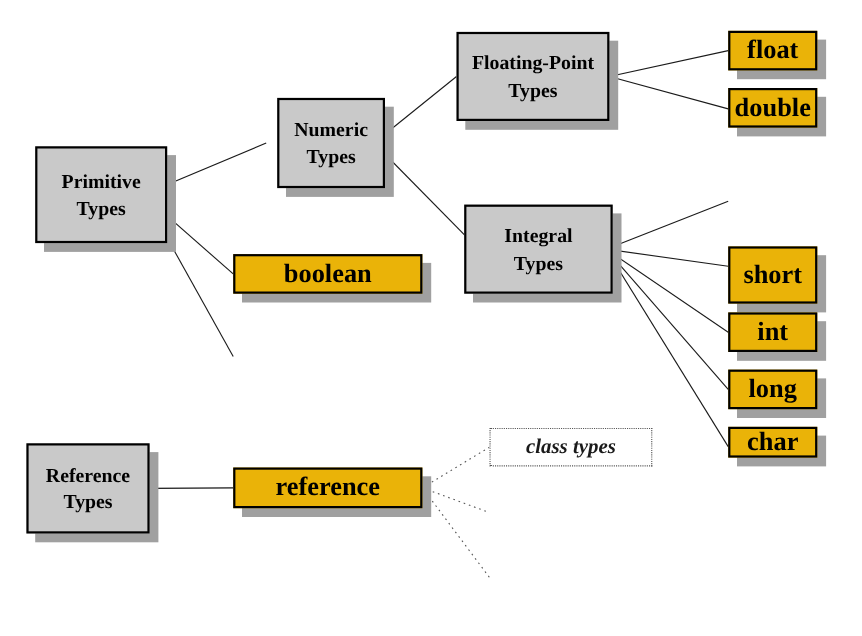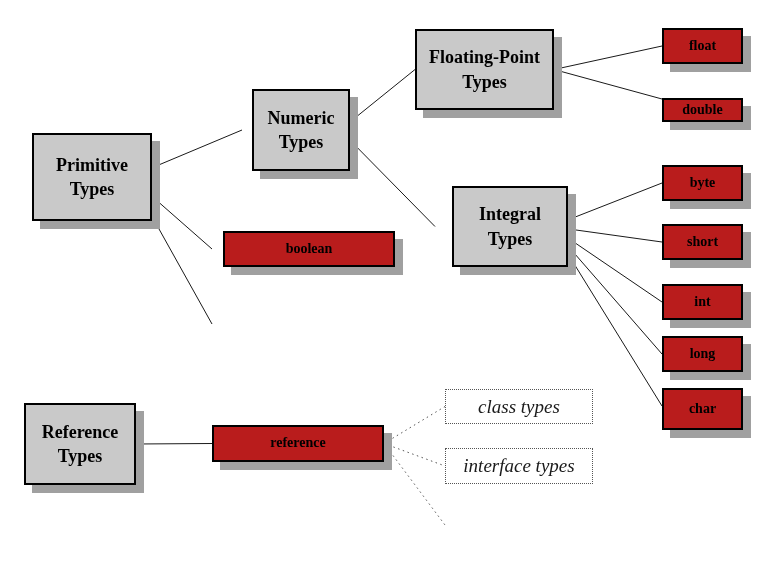--- a/index.html
+++ b/index.html
@@ -35,31 +35,31 @@
   }
   .node.category {
     background: #c9c9c9;
     border: 2px solid #000000;
     box-shadow: 8px 8px 0 #a0a0a0;
     font-weight: bold;
     font-size: 18px;
     text-align: center;
   }
   .node.type {
-    background: #b91c1c;
+    background: #eab308;
     border: 2px solid #000000;
     box-shadow: 8px 8px 0 #a0a0a0;
     font-weight: bold;
-    font-size: 14px;
+    font-size: 24px;
   }
   .node.abstract {
     background: #ffffff;
     border: 1px dotted #555555;
     font-style: italic;
-    font-weight: normal;
+    font-weight: bold;
     font-size: 19px;
     color: #1a1a1a;
   }
 </style>
 </head>
 <body>
 
 <div id="canvas">
   <svg id="edges" width="784" height="578" viewBox="0 0 784 578">
       <line x1="130" y1="177" x2="242" y2="130" stroke="#1a1a1a" stroke-width="1"></line>
@@ -79,28 +79,26 @@
       <line x1="384" y1="443.5" x2="445" y2="466" stroke="#555555" stroke-width="1" stroke-dasharray="1.5 3.5"></line>
       <line x1="384" y1="443.5" x2="445" y2="525" stroke="#555555" stroke-width="1" stroke-dasharray="1.5 3.5"></line>
     </svg>
 
 <div class="node category" style="left: 32px; top: 133px; width: 120px; height: 88px;">Primitive
 Types</div>
     <div class="node category" style="left: 252px; top: 89px; width: 98px; height: 82px;">Numeric
 Types</div>
     <div class="node category" style="left: 415px; top: 29px; width: 139px; height: 81px;">Floating-Point
 Types</div>
-    <div class="node category" style="left: 452px; top: 186px; width: 116px; height: 81px;">Integral
+    <div class="node category" style="left: 422px; top: 186px; width: 135px; height: 81px;">Integral
 Types</div>
     <div class="node category" style="left: 24px; top: 403px; width: 112px; height: 82px;">Reference
 Types</div>
-    <div class="node type" style="left: 212px; top: 231px; width: 172px; height: 36px; margin-left: 11px;">boolean</div>
+    <div class="node type" style="left: 212px; top: 231px; width: 172px; height: 36px;">boolean</div>
     <div class="node type" style="left: 212px; top: 425px; width: 172px; height: 37px;">reference</div>
     <div class="node type" style="left: 662px; top: 28px; width: 81px; height: 36px;">float</div>
-    <div class="node type" style="left: 662px; top: 98px; width: 81px; height: 24px;">double</div>
-    <div class="node type" style="left: 662px; top: 165px; width: 81px; height: 36px;">byte</div>
-    <div class="node type" style="left: 662px; top: 224px; width: 81px; height: 36px;">short</div>
+    <div class="node type" style="left: 662px; top: 80px; width: 81px; height: 36px;">double</div>
+    <div class="node type" style="left: 662px; top: 224px; width: 81px; height: 52px;">short</div>
     <div class="node type" style="left: 662px; top: 336px; width: 81px; height: 36px;">long</div>
     <div class="node type" style="left: 662px; top: 284px; width: 81px; height: 36px;">int</div>
-    <div class="node type" style="left: 662px; top: 388px; width: 81px; height: 42px;">char</div>
+    <div class="node type" style="left: 662px; top: 388px; width: 81px; height: 28px;">char</div>
     <div class="node abstract" style="left: 445px; top: 389px; width: 148px; height: 35px;">class types</div>
-    <div class="node abstract" style="left: 445px; top: 448px; width: 148px; height: 36px;">interface types</div>
   </div>
 
 </body></html>

